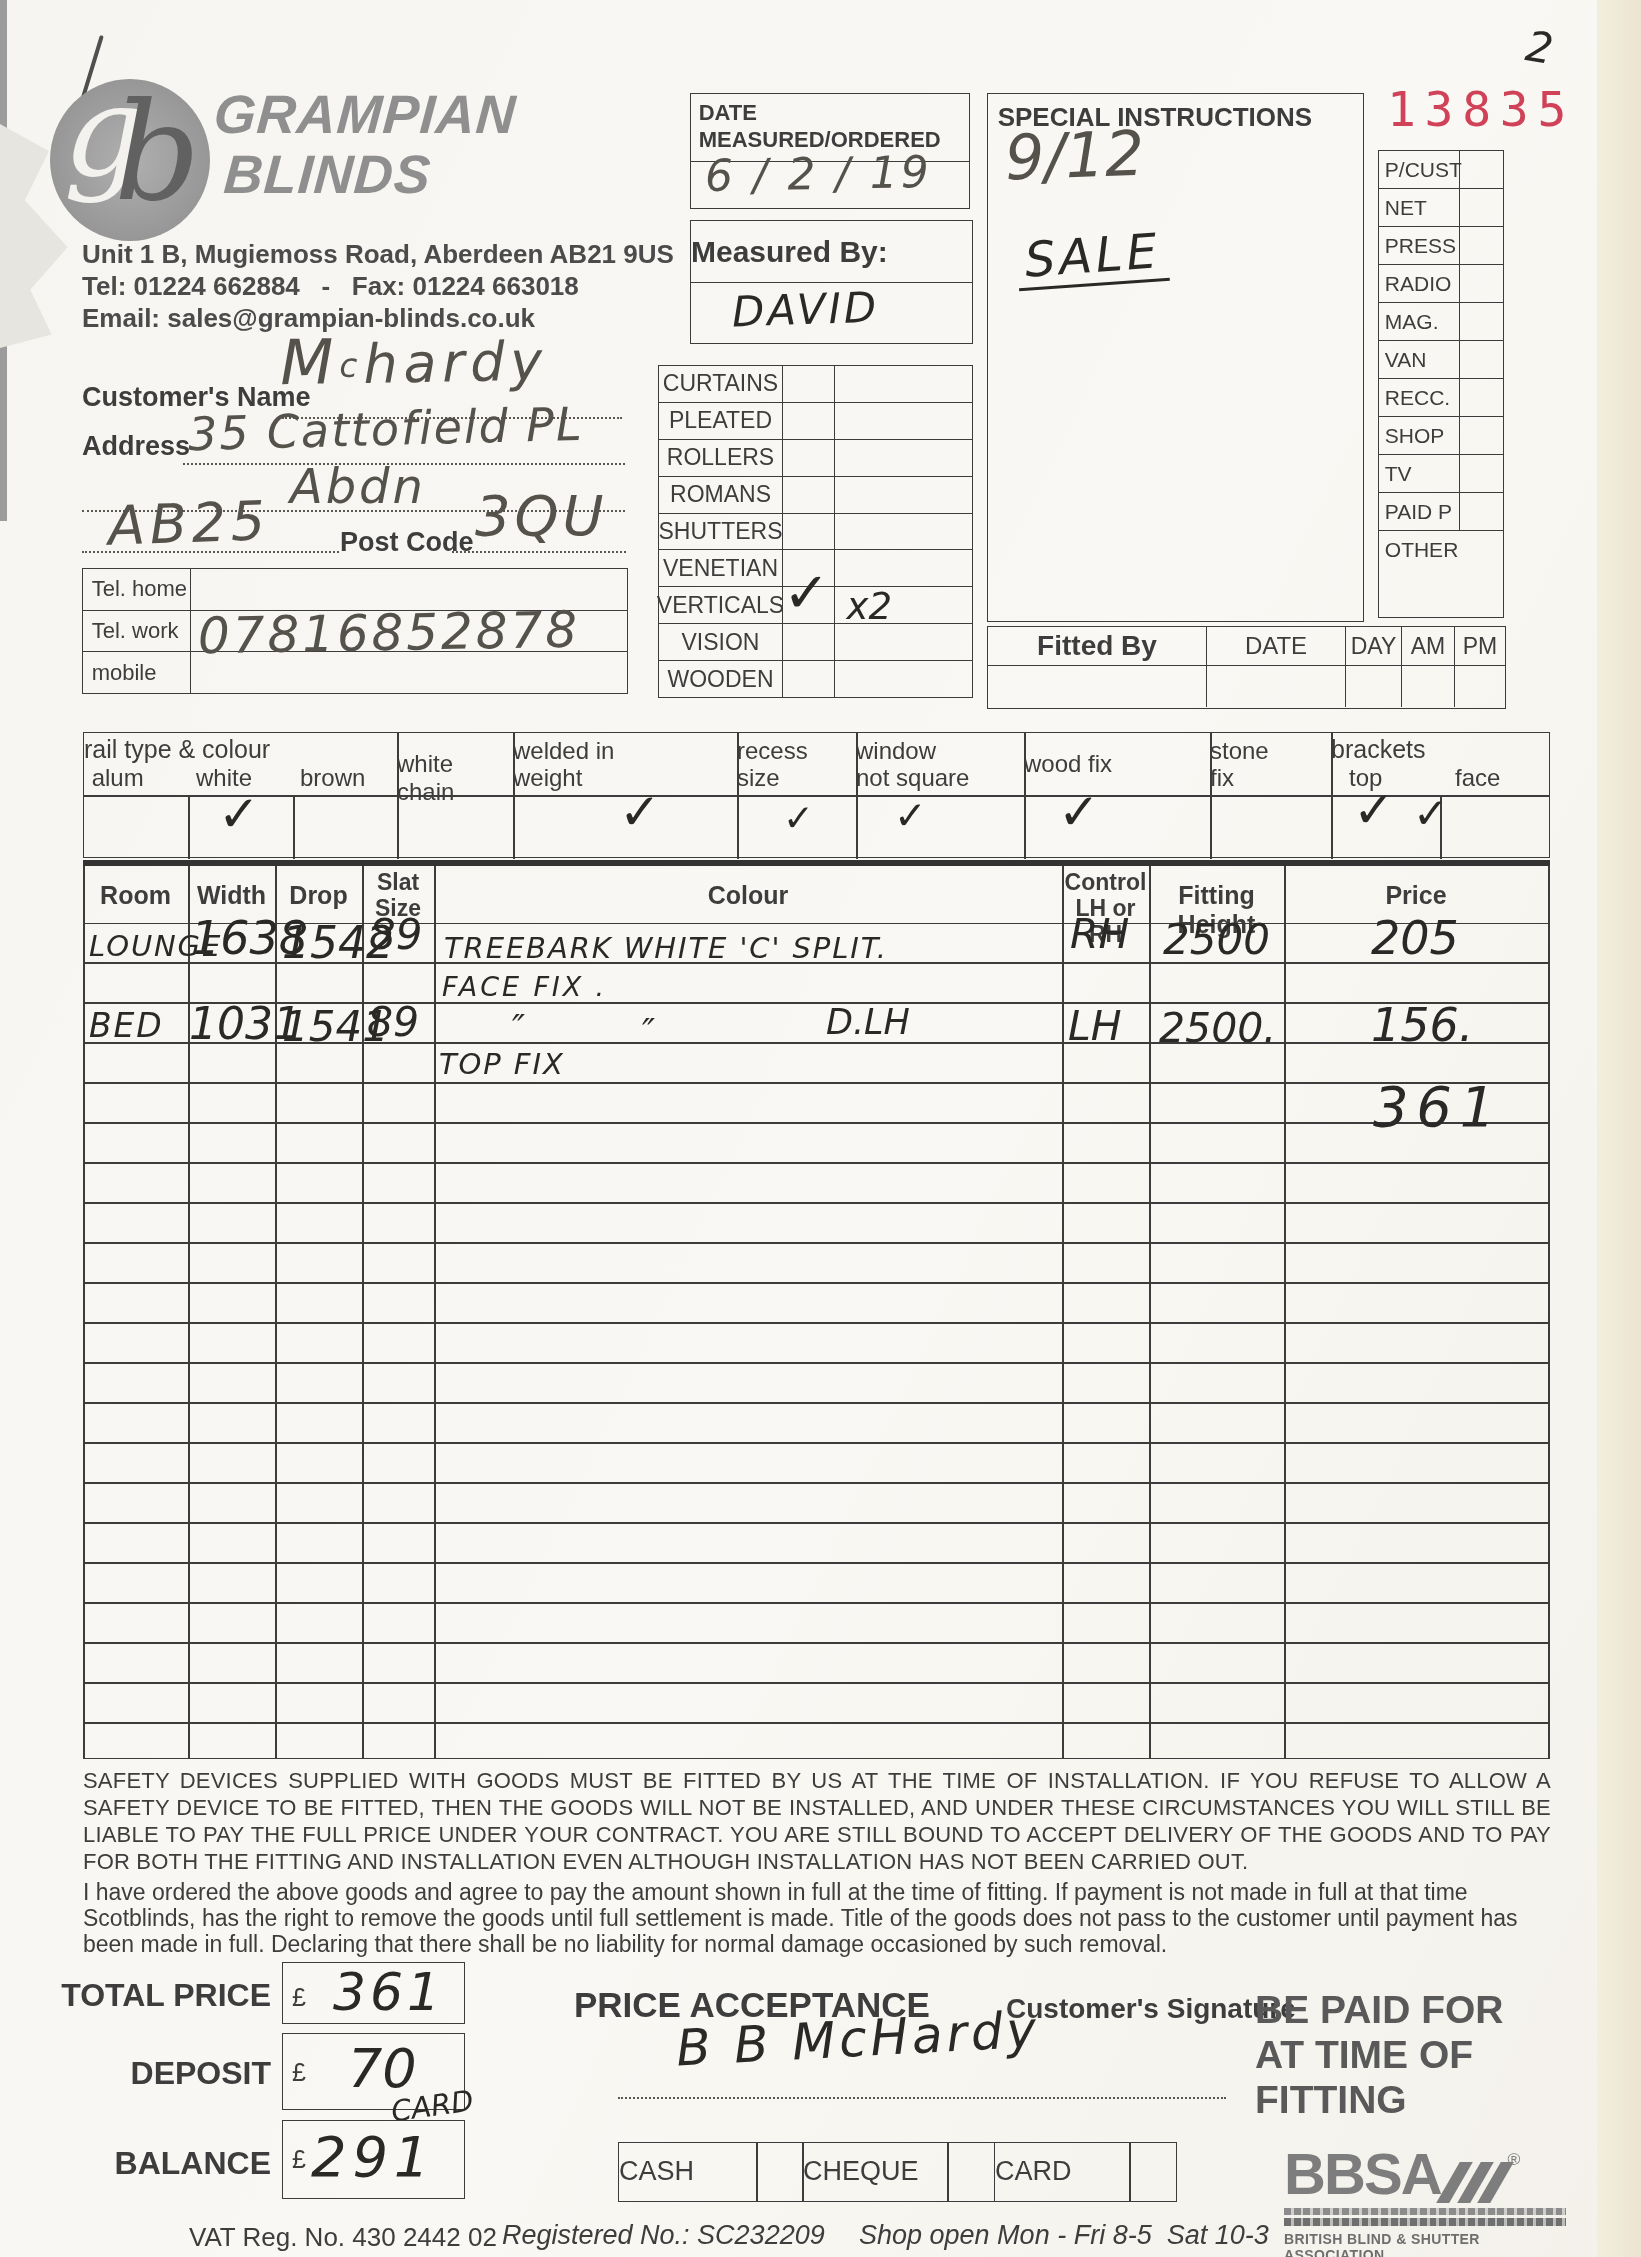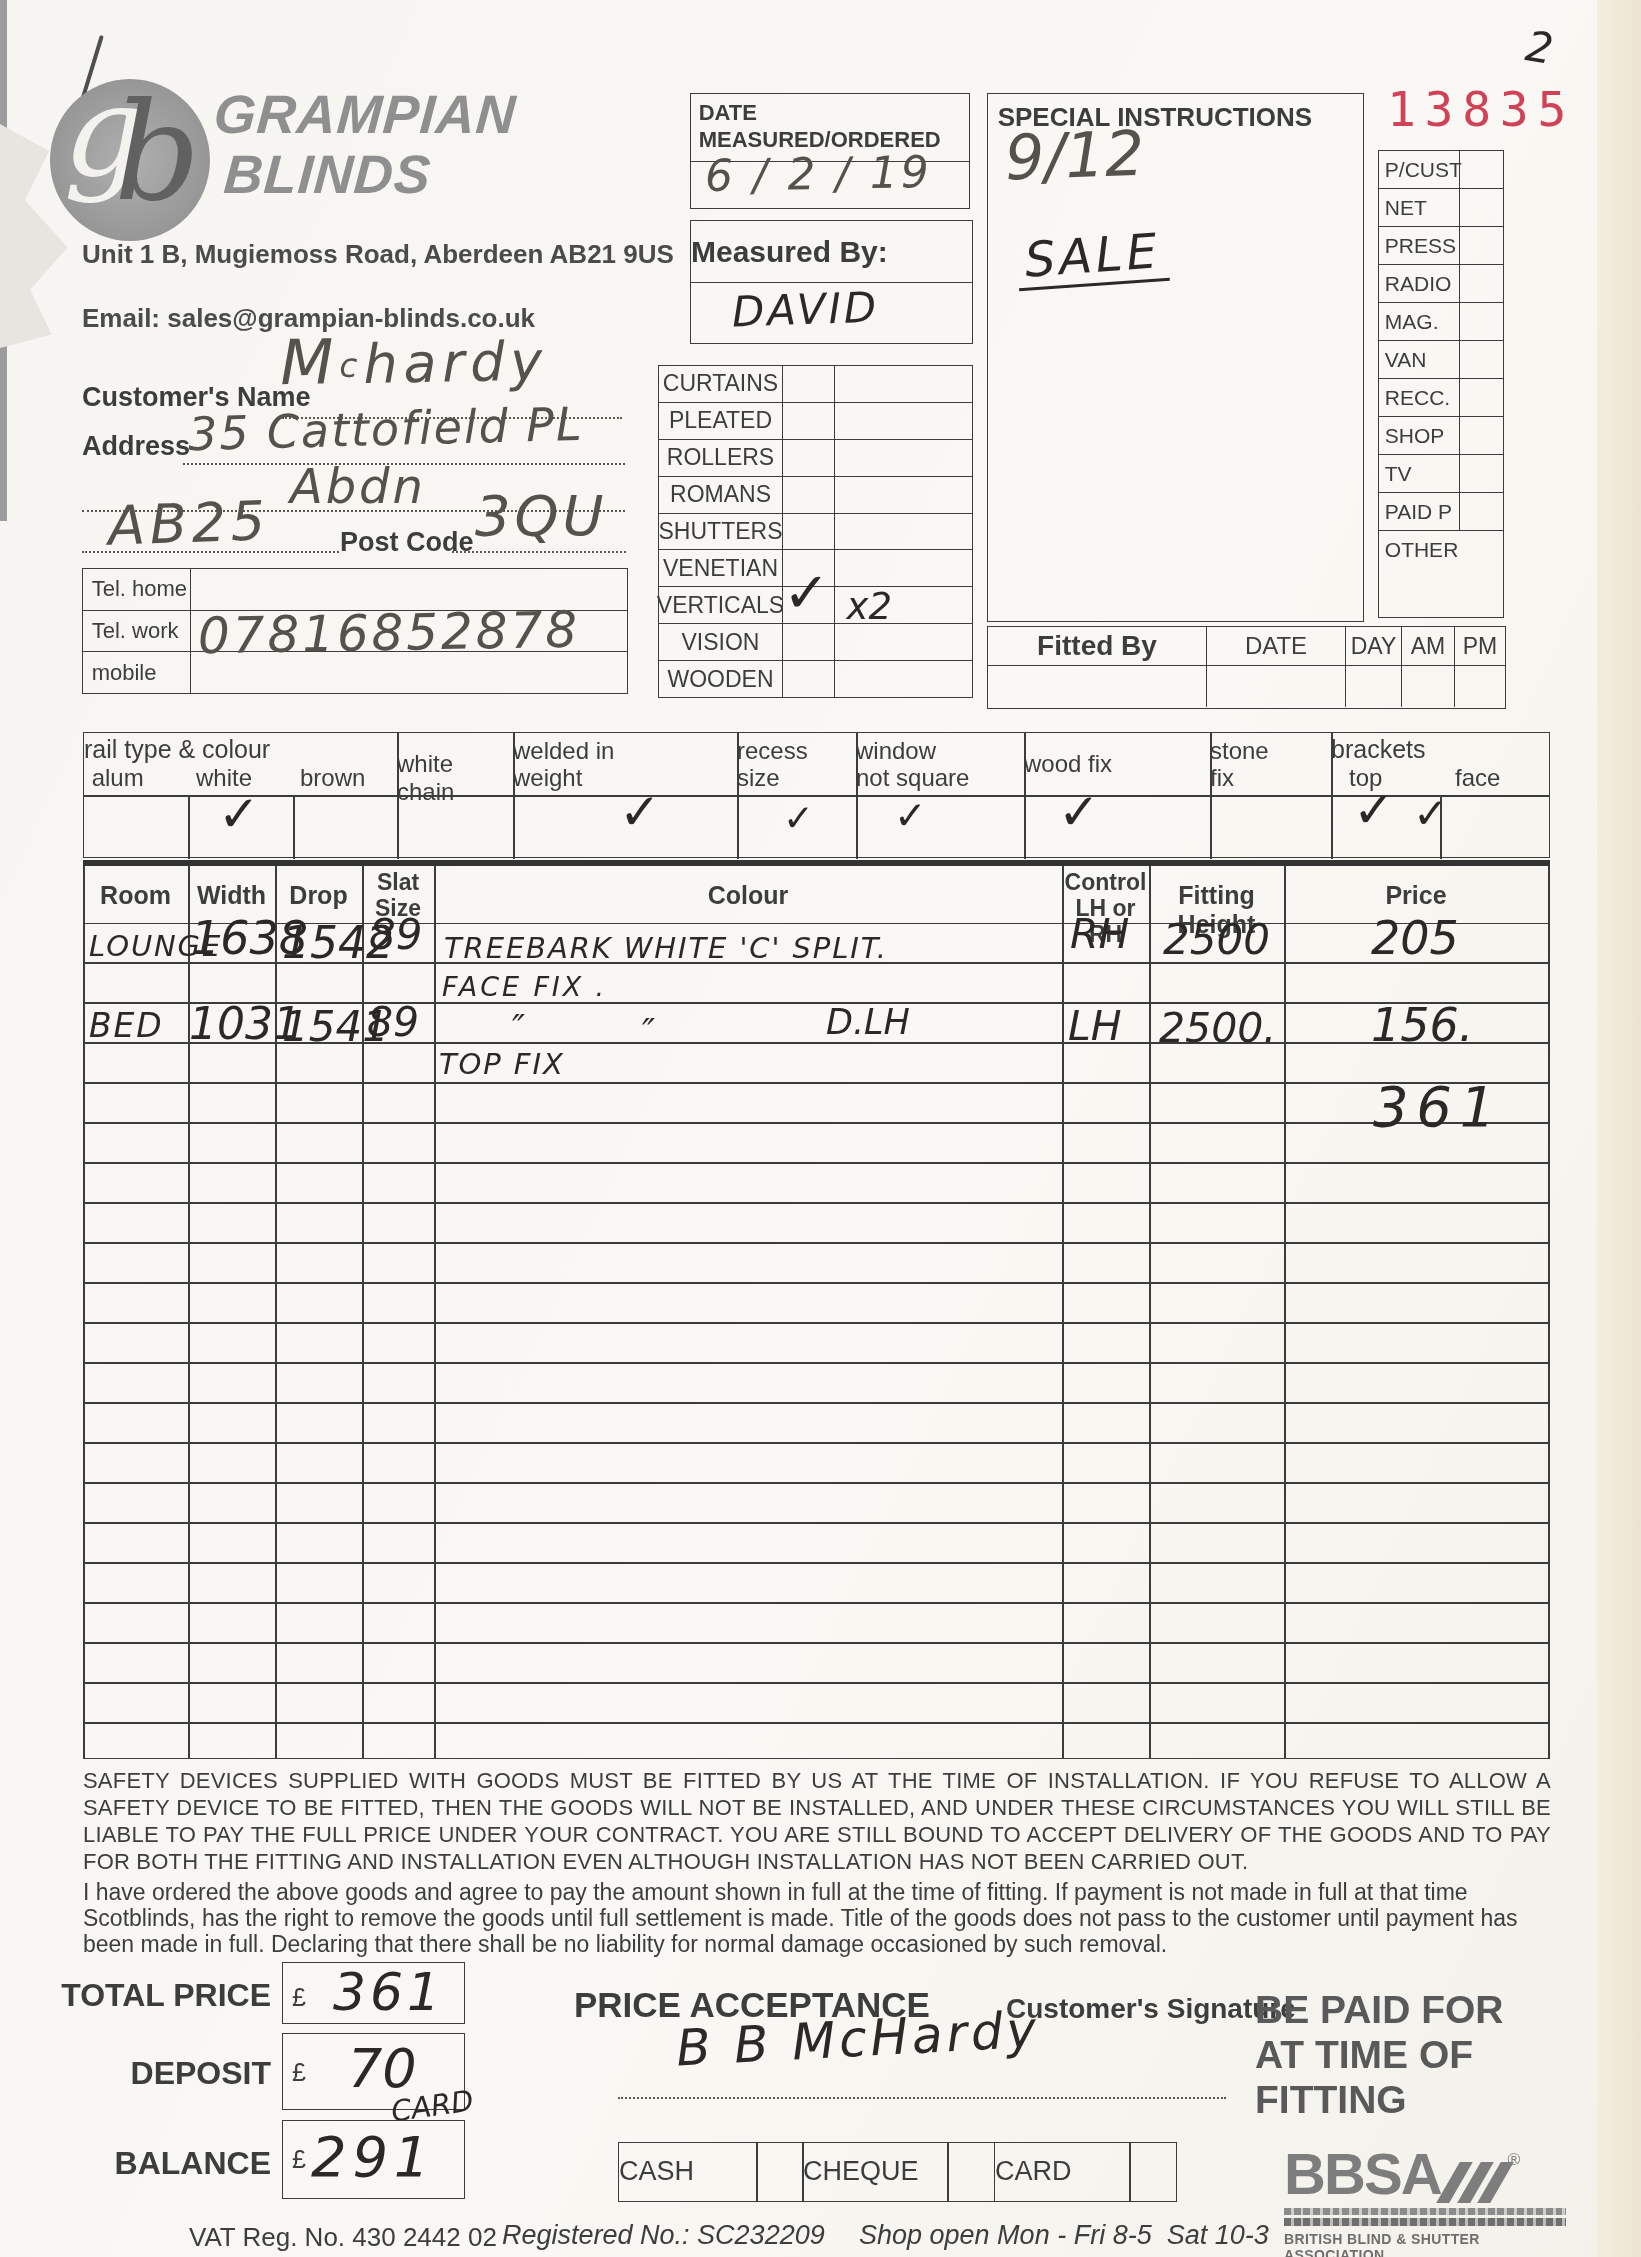--- a/index.html
+++ b/index.html
@@ -52,20 +52,21 @@
   <div class="a" style="left:0;top:124px;width:89px;height:224px;background:#e7e5e0;clip-path:polygon(0 0,55% 12%,28% 34%,76% 55%,34% 74%,58% 94%,0 100%)"></div>
   <div class="a" style="left:100px;top:35px;width:3.9px;height:127px;background:#4f4f4f;transform:rotate(17deg);transform-origin:top left;border-radius:1.9px"></div>
 
   <div class="a" style="left:50px;top:79px;width:160px;height:162px;border-radius:50%;background:radial-gradient(#b0b0b0,#8c8c8c)">
     <span class="a" style="left:13.5px;top:-9.7px;font:italic 126px 'DejaVu Serif',serif;color:#f3f2ee;line-height:1">g</span>
     <span class="a" style="left:64px;top:5.8px;font:italic 135px 'DejaVu Serif',serif;color:#616161;line-height:1">b</span>
   </div>
   <div class="a" style="left:214px;top:83px;font:italic 900 54px 'Liberation Sans',sans-serif;color:#8f8f8f;letter-spacing:1px;transform:skewX(-4deg)">GRAMPIAN</div>
   <div class="a" style="left:224px;top:143px;font:italic 900 54px 'Liberation Sans',sans-serif;color:#8f8f8f;letter-spacing:1px;transform:skewX(-4deg)">BLINDS</div>
   <div class="a b" style="left:82px;top:239px;font-size:26px;color:#4b4b4b">Unit 1 B, Mugiemoss Road, Aberdeen AB21 9US</div>
+  <div class="a b ws" style="left:82px;top:271px;font-size:26px;color:#4b4b4b">Tel: 01224 662884   -   Fax: 01224 663018</div>
   <div class="a b" style="left:82px;top:303px;font-size:26px;color:#4b4b4b">Email: sales@grampian-blinds.co.uk</div>
 
   <div class="a box" style="left:690px;top:93px;width:280px;height:116px">
     <div class="b p" style="height:68px;border-bottom:1.9px solid #3c3c3c;padding:4.8px 0 0 7.7px;font-size:22px;line-height:27px">
       <div>DATE</div>
       <div>MEASURED/ORDERED</div>
     </div>
     <span class="a hwp ws" style="left:13.5px;top:54px;font-size:44px;letter-spacing:2.9px;transform:rotate(-1deg)">6 / 2 / 19</span>
   </div>
 

